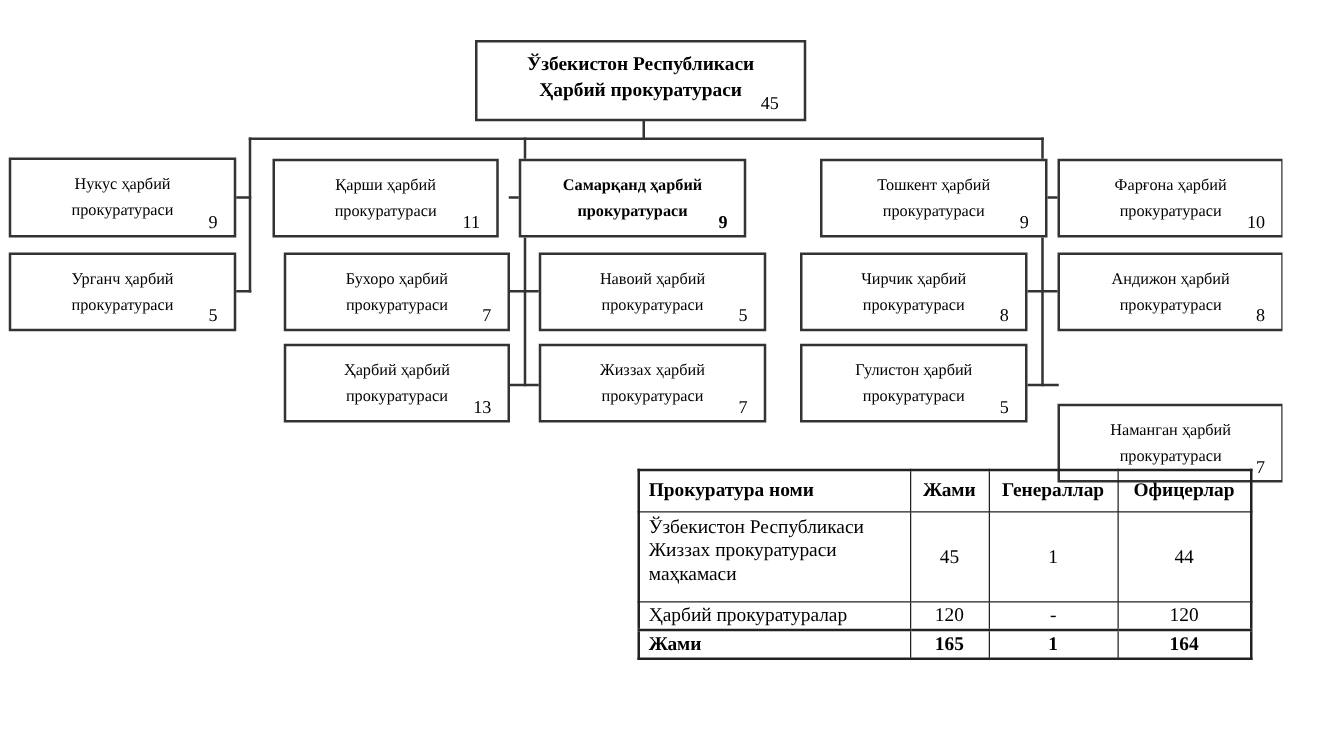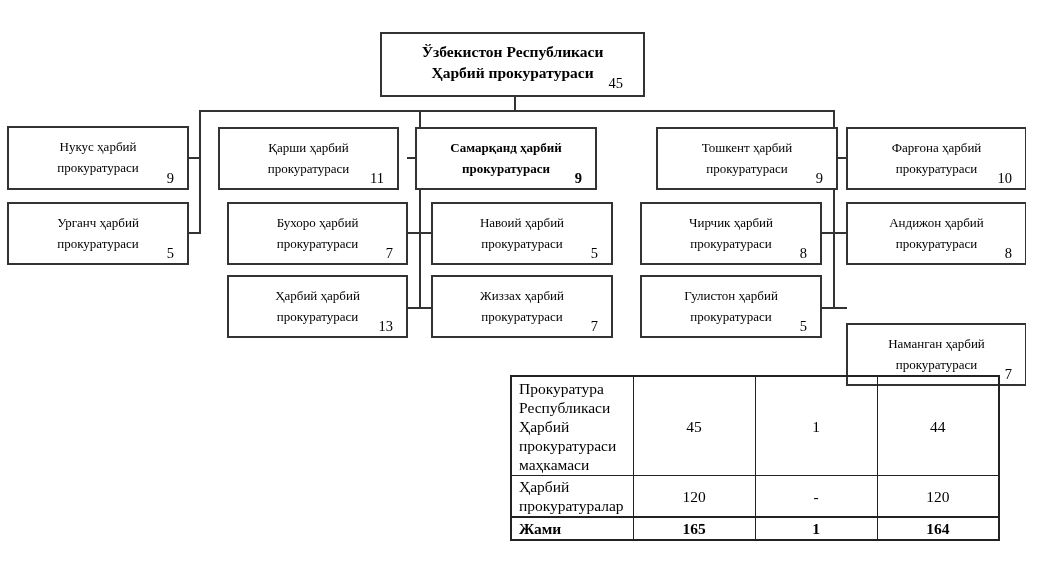--- a/index.html
+++ b/index.html
@@ -167,22 +167,28 @@
     <div class="box-count">8</div>
   </div>
   <div class="box" style="left:846px; top:275px; width:181px; height:63px;margin-top:48px;">
     <div class="box-label">Наманган ҳарбий
 прокуратураси</div>
     <div class="box-count">7</div>
   </div>
 
   <table class="staff-table">
     <tbody>
+        <tr class="header-row">
+      <th class="col-name">Прокуратура номи</th>
+      <th class="col-total">Жами</th>
+      <th class="col-gen">Генераллар</th>
+      <th class="col-off">Офицерлар</th>
+    </tr>
     <tr class="row-hq">
-      <td class="name-cell">Прокуратура Республикаси Ҳарбий прокуратураси маҳкамаси</td>
+      <td class="name-cell">Ўзбекистон Республикаси Жиззах прокуратураси маҳкамаси</td>
       <td>45</td>
       <td>1</td>
       <td>44</td>
     </tr>
     <tr class="row-regular">
       <td class="name-cell">Ҳарбий прокуратуралар</td>
       <td>120</td>
       <td>-</td>
       <td>120</td>
     </tr>

